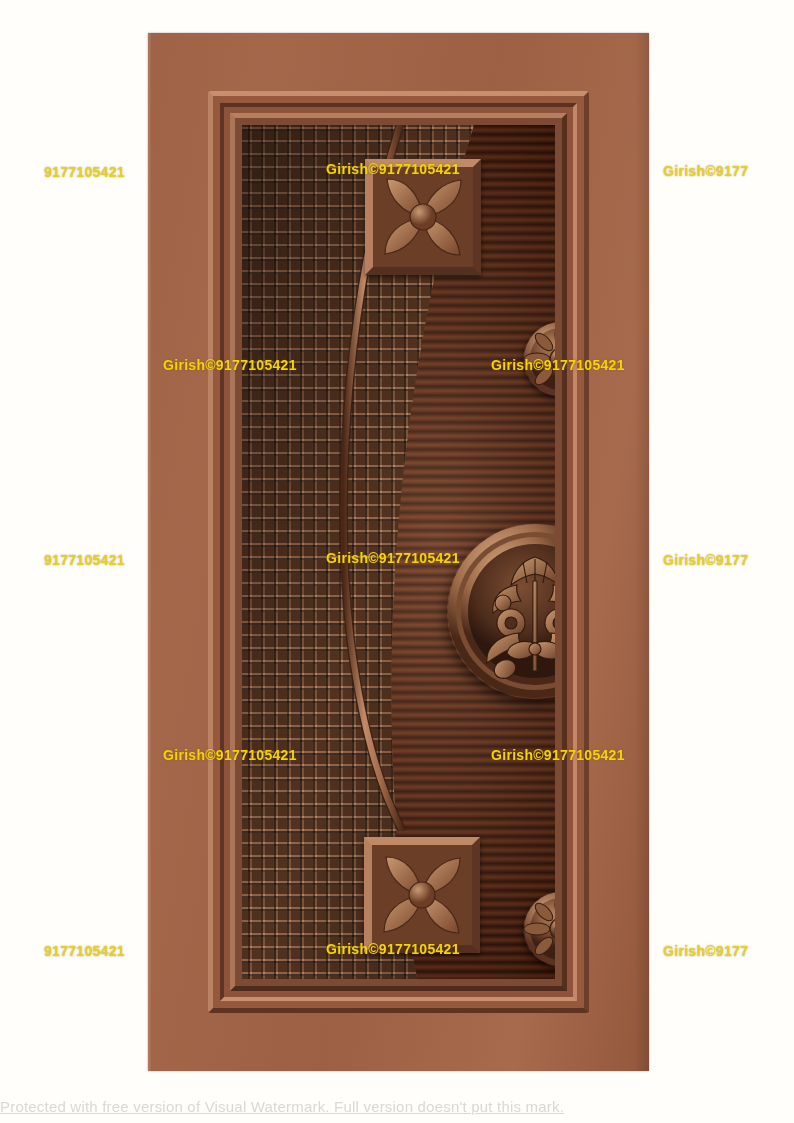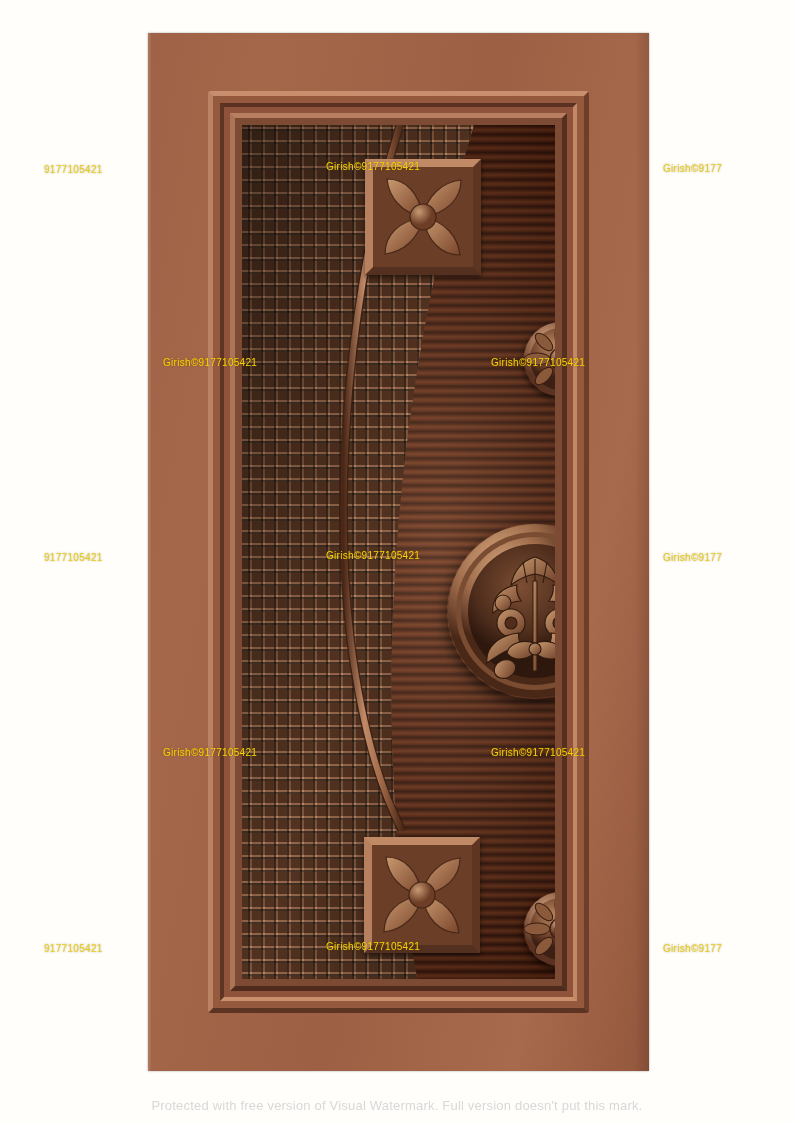--- a/index.html
+++ b/index.html
@@ -100,27 +100,27 @@
 
   .rosette{position:absolute;width:76px;height:76px;border-radius:50%;
     box-shadow:0 3px 7px rgba(0,0,0,.6);}
   #rosTop{left:281px;top:196px;}
   #rosBot{left:281px;top:766px;}
 
   #medallion{position:absolute;left:205px;top:398px;width:176px;height:176px;
     border-radius:50%;box-shadow:0 5px 14px rgba(0,0,0,.6);}
 
   
-  .wm{position:absolute;color:#f5d400;font-weight:normal;font-size:10px;
+  .wm{position:absolute;color:#f5d400;font-weight:bold;font-size:14px;
       letter-spacing:.3px;white-space:nowrap;
       text-shadow:0 0 2px rgba(120,90,0,.55);}
   .wm.pale{color:#e8cf22;}
 
-  #footnote{position:absolute;left:0;right:0;top:1098px;text-align:center;
-    color:#d8d8d8;font-size:13px;letter-spacing:.2px;}
+  #footnote{position:absolute;left:0;right:0;top:1098px;
+    color:#d8d8d8;font-size:15px;letter-spacing:.2px;text-decoration:underline;}
 </style>
 </head>
 <body>
 
 <div id="stage">
 
   <div id="door">
 
     <div class="frame" id="frame1">
       <div id="frame2">

